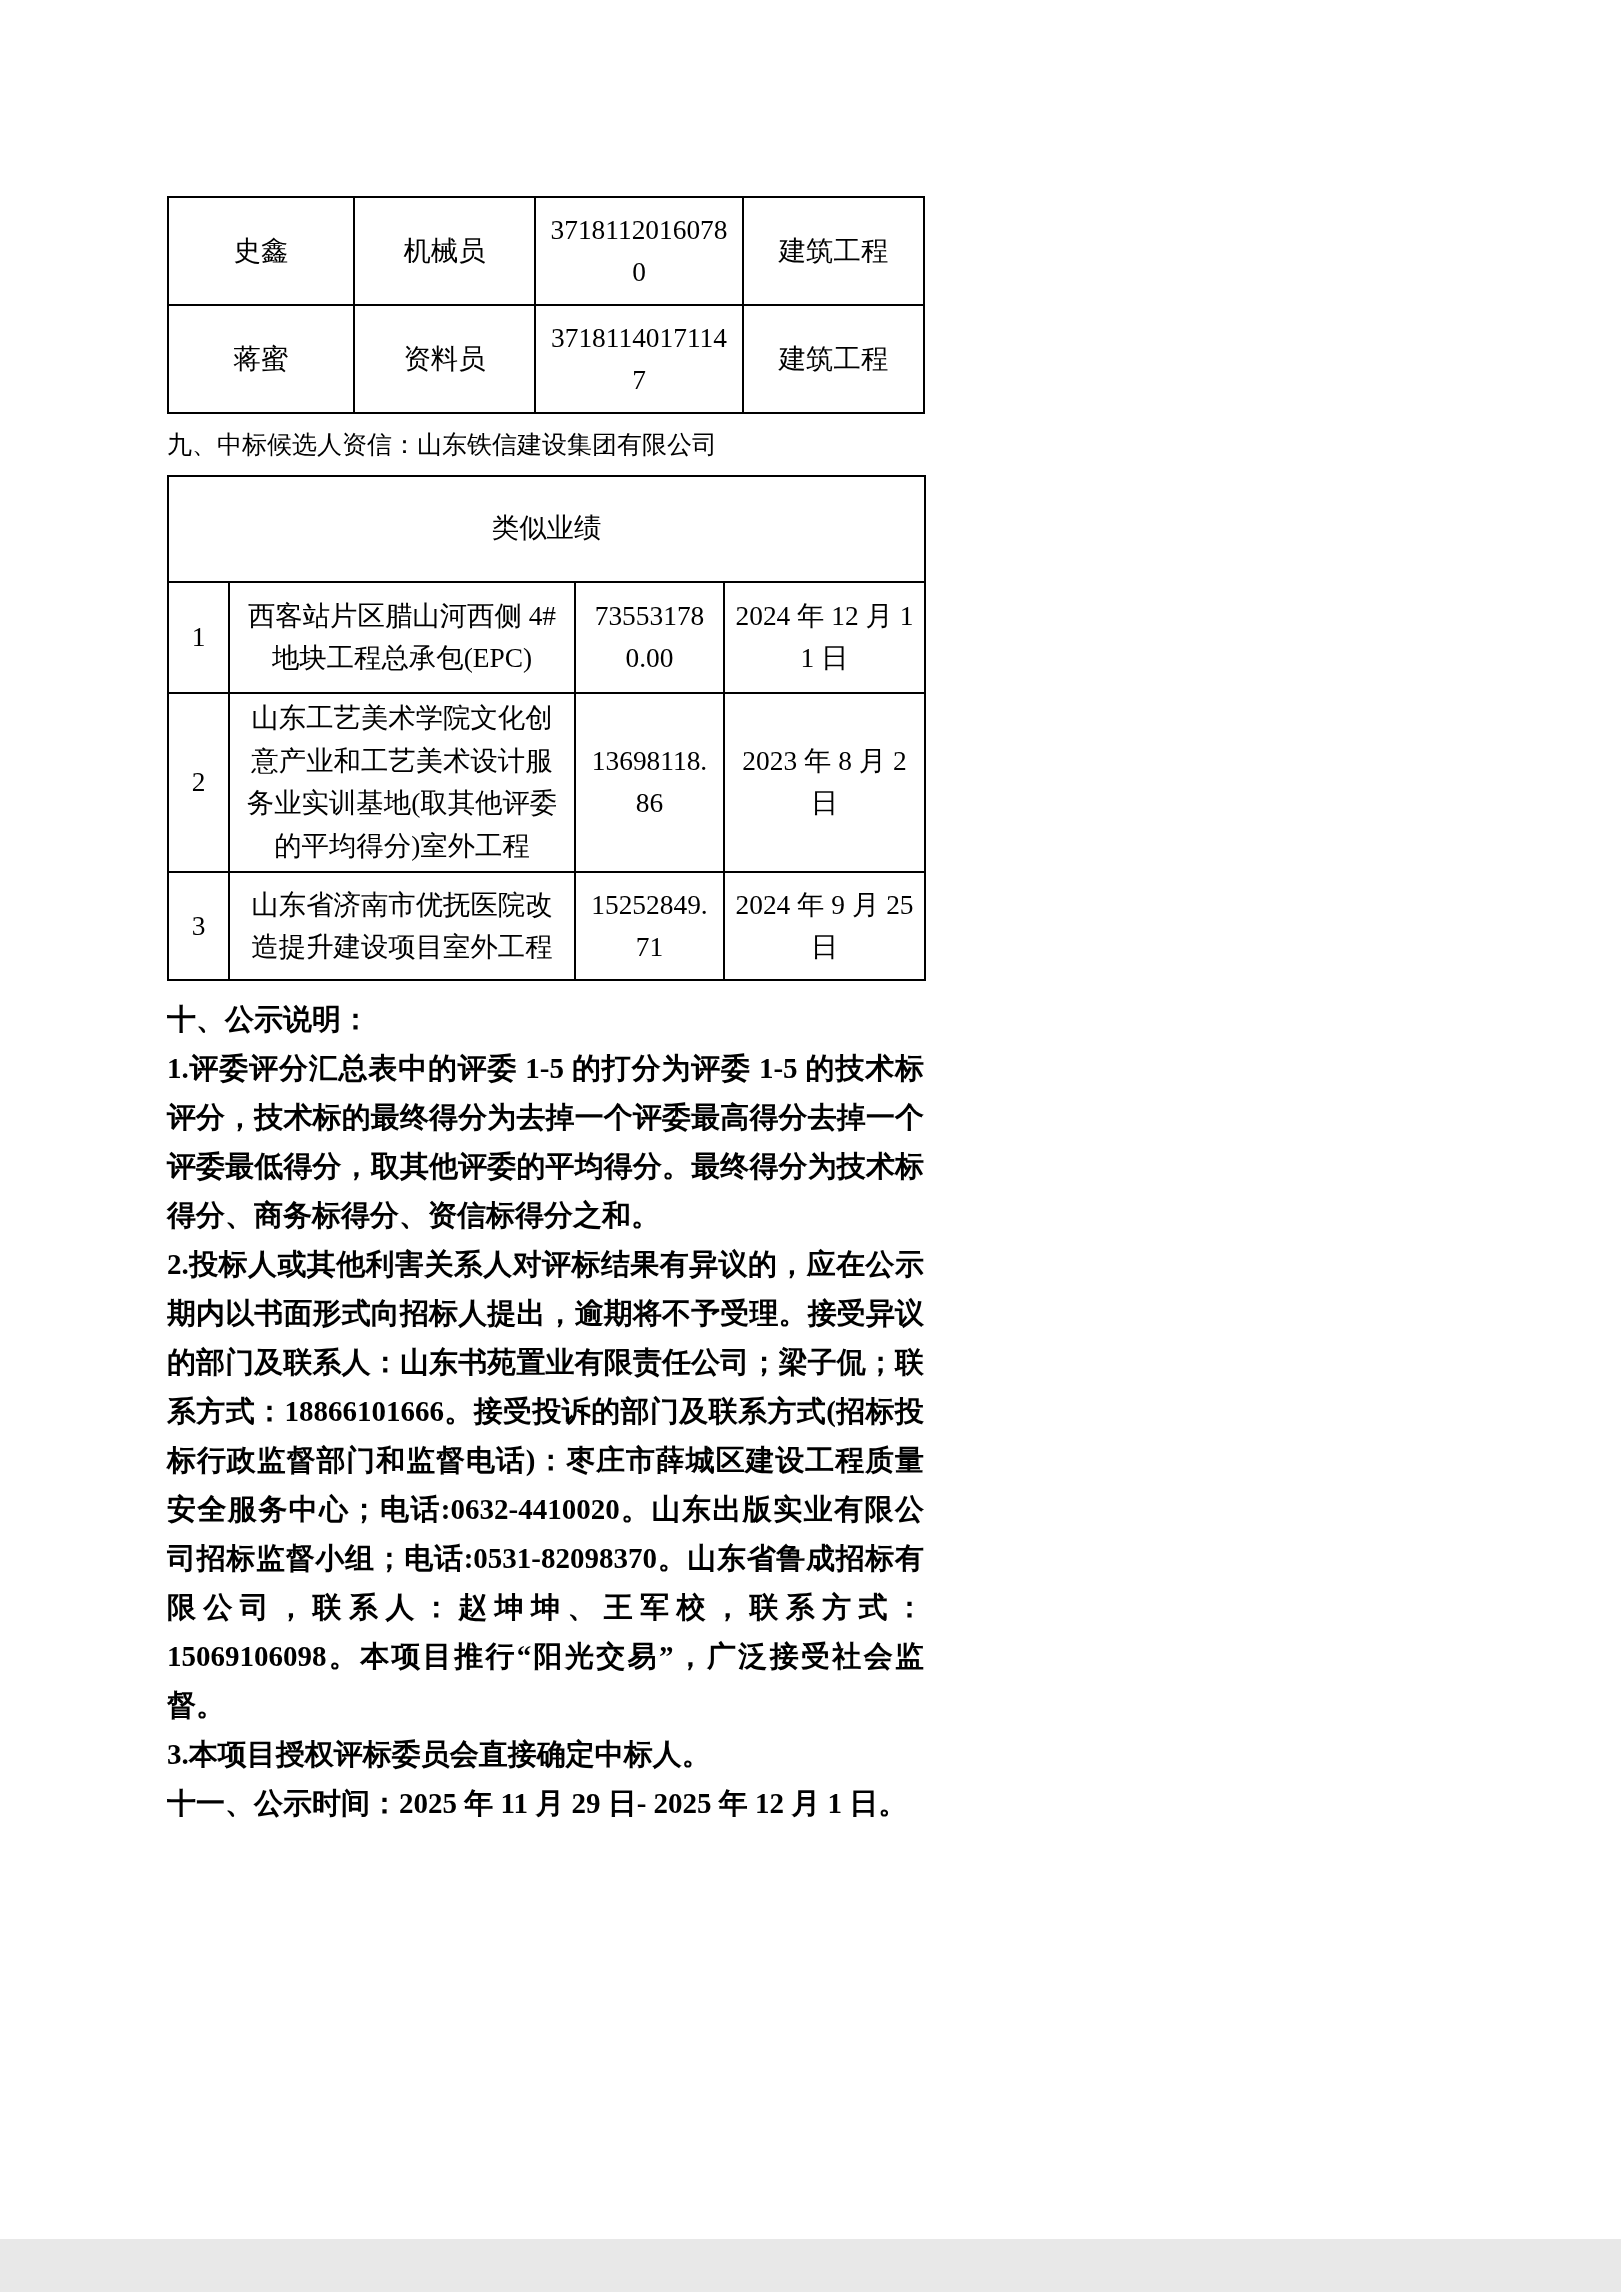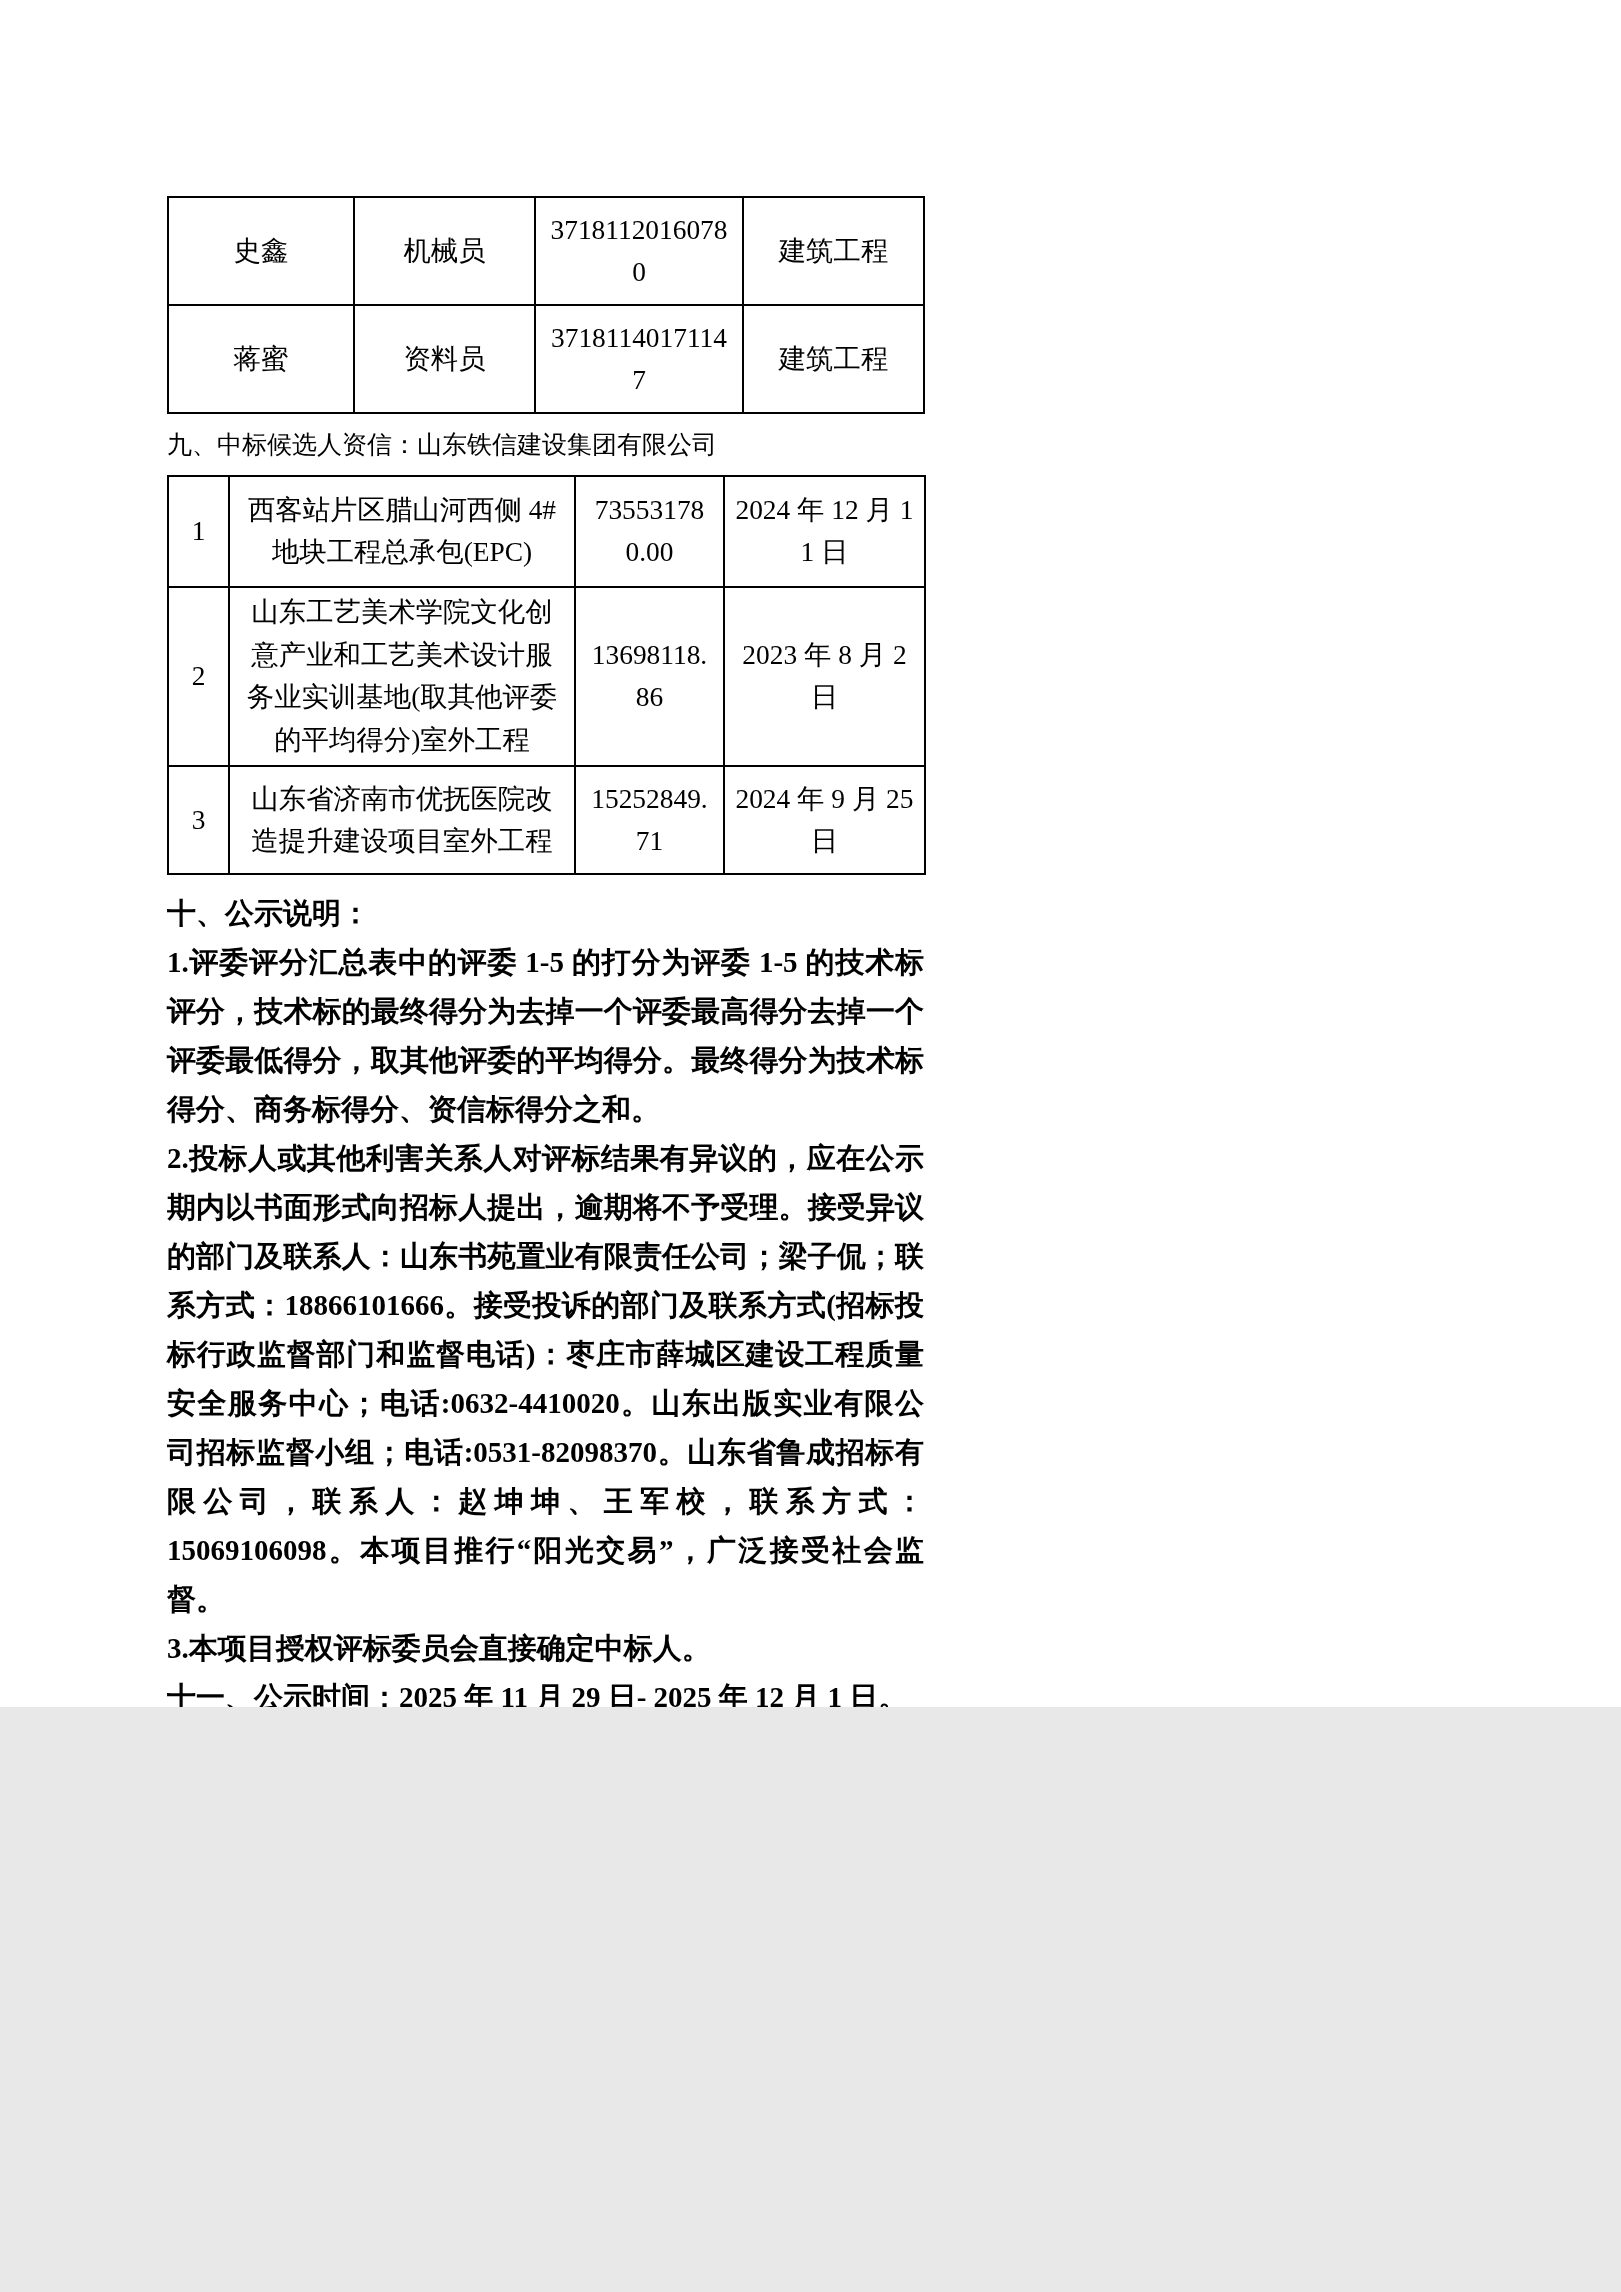--- a/index.html
+++ b/index.html
@@ -3,21 +3,21 @@
 <meta charset="utf-8">
 <style>
   html, body {
     margin: 0;
     padding: 0;
     background: #e8e8e8;
   }
   .page {
     position: relative;
     width: 1621px;
-    height: 1707px;
+    height: 2239px;
     background: #ffffff;
     color: #000000;
     font-family: "Liberation Serif", "DejaVu Serif", serif;
     overflow: hidden;
   }
   .content {
     position: absolute;
     left: 167px;
     top: 0;
     width: 757px;
@@ -94,20 +94,23 @@
     <div class="section-heading">九、中标候选人资信：山东铁信建设集团有限公司</div>
 
     <table class="tbl tbl-perf">
       <colgroup>
         <col style="width:61px">
         <col style="width:346px">
         <col style="width:149px">
         <col style="width:201px">
       </colgroup>
       <tbody>
+        <tr class="row-title">
+          <td colspan="4">类似业绩</td>
+        </tr>
         <tr class="row-1">
           <td>1</td>
           <td>西客站片区腊山河西侧 4#地块工程总承包(EPC)</td>
           <td>735531780.00</td>
           <td>2024 年 12 月 11 日</td>
         </tr>
         <tr class="row-2">
           <td>2</td>
           <td>山东工艺美术学院文化创意产业和工艺美术设计服务业实训基地(取其他评委的平均得分)室外工程</td>
           <td>13698118.86</td>

